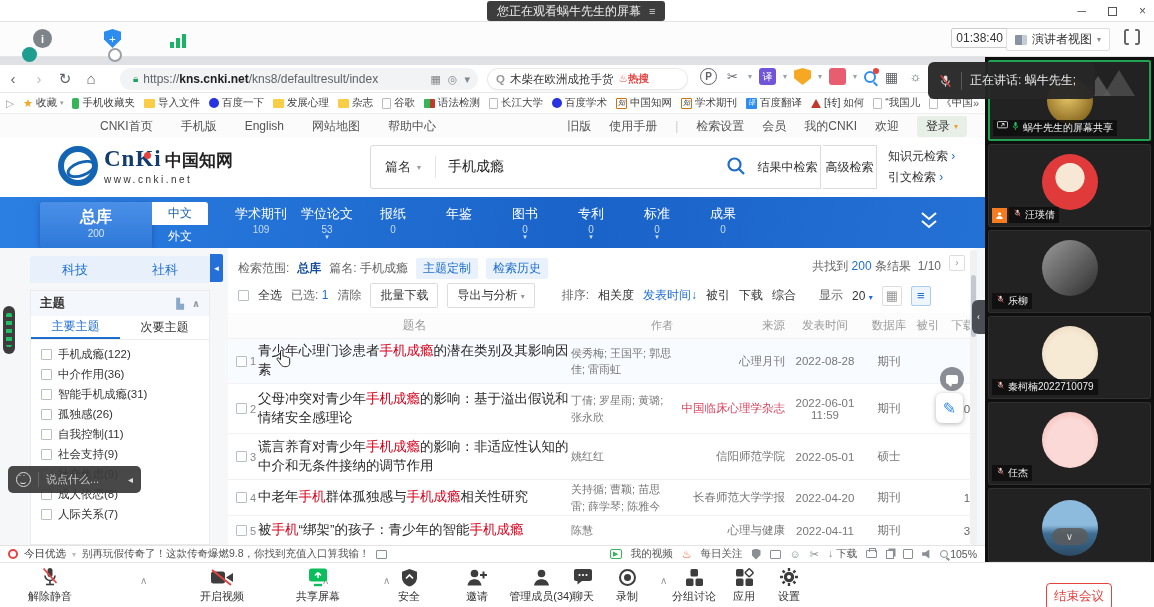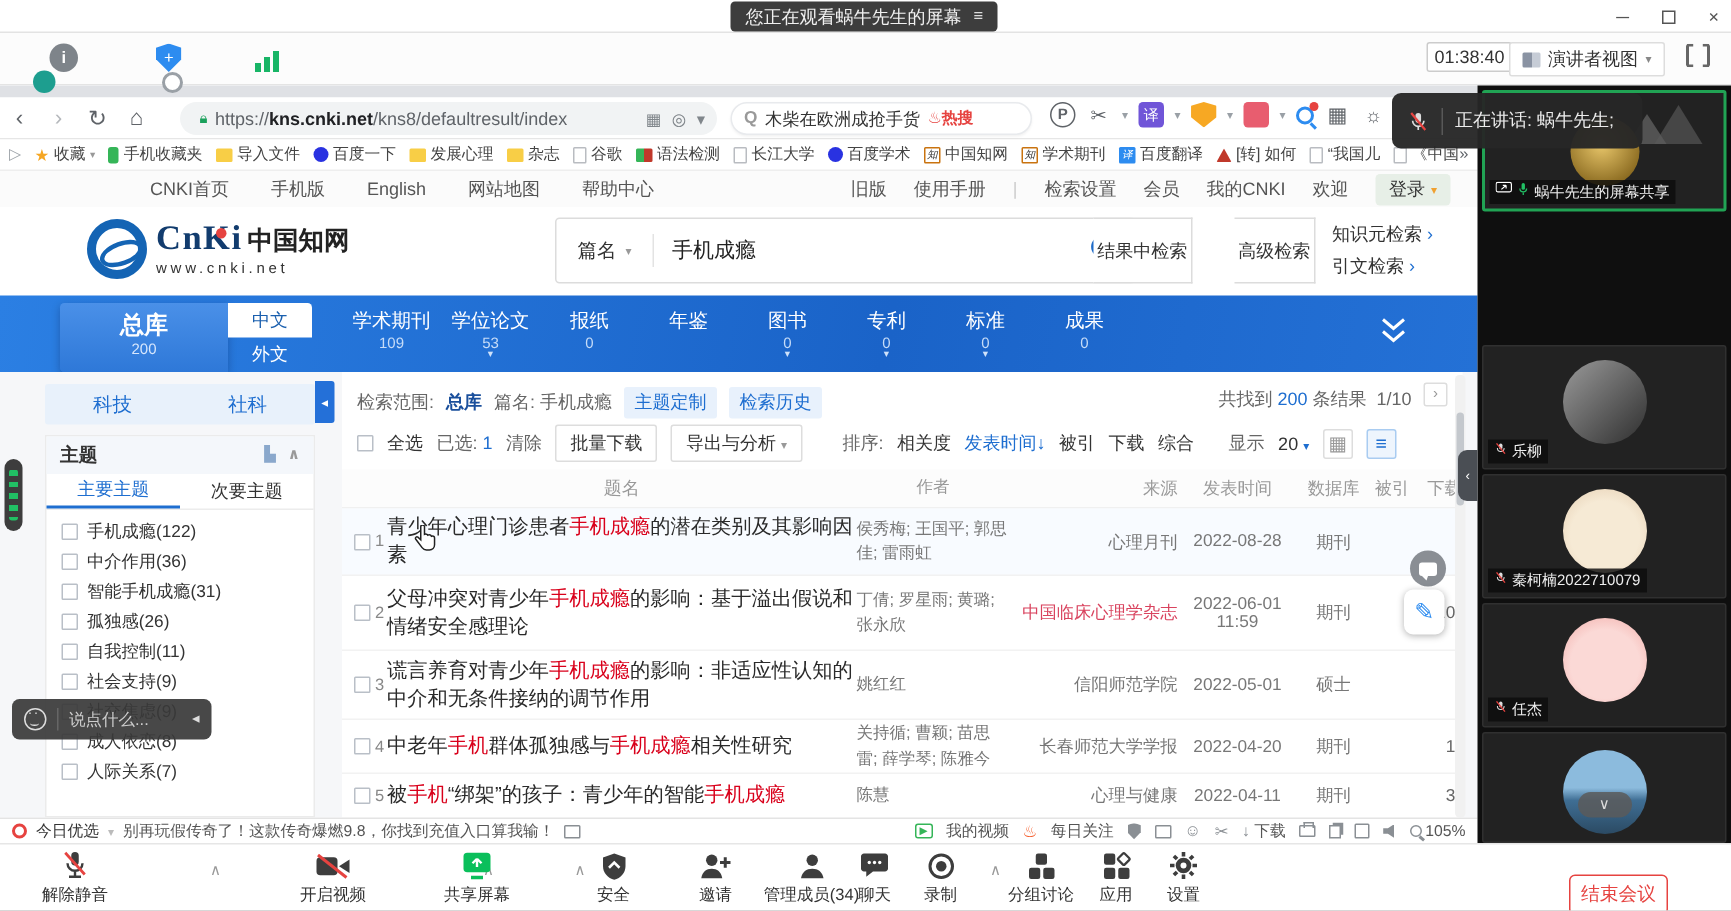--- a/index.html
+++ b/index.html
@@ -392,21 +392,21 @@
           </span>
         <span class="sbox-div"></span>
         <span class="sbox-q">手机成瘾</span>
         <span class="sbox-mag">
           <svg width="20" height="20" viewBox="0 0 20 20">
               <circle cx="8.5" cy="8.5" r="6" fill="none" stroke="#1e6bc8" stroke-width="2.2"></circle>
               <line x1="13" y1="13" x2="18" y2="18" stroke="#1e6bc8" stroke-width="2.2"></line>
             </svg>
         </span>
       </div>
-      <span class="hbtn" style="left:729px;width:66px">结果中检索</span>
+      <span class="hbtn" style="left:755px;width:66px">结果中检索</span>
       <span class="hbtn" style="left:823px;width:54px">高级检索</span>
       <div class="klinks">
         <div><span>知识元检索</span> <b>›</b></div>
         <div><span>引文检索</span> <b>›</b></div>
       </div>
     </div>
 
     <div class="bbar">
       <div class="zk">
         <div class="t">总库</div>
@@ -544,21 +544,21 @@
           <span class="sortit">综合</span>
           <span style="margin-left:14px">显示</span>
           <span style="color:#333"><span>20</span> <span style="color:#1e6ed0;font-size:8px">▾</span></span>
           <span class="viewic">▦</span>
           <span class="viewic on">≡</span>
         </div>
 
         <div class="thead">
           <span class="c-sel"></span>
           <span class="c-title" style="text-align:center;color:#999;font-size:12px;cursor:default">题名</span>
-          <span class="c-auth" style="text-align:center;color:#999">作者</span>
+          <span class="c-auth" style="text-align:right;color:#999">作者</span>
           <span class="c-src" style="color:#999">来源</span>
           <span class="c-date" style="color:#999">发表时间</span>
           <span class="c-db" style="color:#999">数据库</span>
           <span class="c-cite" style="color:#999">被引</span>
           <span class="c-dln" style="color:#999;text-align:center">下载</span>
           <span class="c-ops" style="color:#999">操作</span>
         </div>
 
         <div class="rrow" style="top:91px;height:45px;background:#f8fbff">
           <span class="c-sel">
@@ -695,20 +695,39 @@
         <svg width="9" height="10" viewBox="0 0 16 16">
               <rect x="6" y="1" width="4" height="8" rx="2" fill="#21c064"></rect>
               <path d="M4 7.5a4 4 0 0 0 8 0" stroke="#21c064" fill="none" stroke-width="1.5"></path>
               <line x1="8" y1="12" x2="8" y2="15" stroke="#21c064" stroke-width="1.5"></line>
             </svg>
         <span>蜗牛先生的屏幕共享</span>
           </span>
       </span>
     </div>
 
+    <div class="tile" style="top:87px;height:83px">
+      <span class="av" style="top:9px;width:56px;height:56px;background:radial-gradient(circle at 50% 42%,#f7e8d6 33%,#e03a3a 35%)"></span>
+      <span class="chiprow">
+        <span class="badge-host">
+            <svg width="9" height="9" viewBox="0 0 16 16">
+              <circle cx="8" cy="5" r="3" fill="#fff"></circle>
+              <path d="M2 14c.7-3.5 3-5 6-5s5.3 1.5 6 5z" fill="#fff"></path>
+            </svg>
+          </span>
+        <span class="chip">
+          <svg width="9" height="10" viewBox="0 0 16 16">
+              <rect x="6" y="2" width="4" height="7" rx="2" fill="#ddd"></rect>
+              <path d="M4 7.5a4 4 0 0 0 8 0" stroke="#ddd" fill="none" stroke-width="1.2"></path>
+              <line x1="3" y1="2" x2="13" y2="14" stroke="#e64340" stroke-width="1.6"></line>
+            </svg>
+          <span>汪瑛倩</span>
+          </span>
+      </span>
+    </div>
 
     <div class="tile" style="top:173px;height:83px">
       <span class="av" style="top:9px;width:56px;height:56px;background:linear-gradient(135deg,#9a9a9a,#2e2e2e)"></span>
       <span class="chiprow">
           <span class="chip">
         <svg width="9" height="10" viewBox="0 0 16 16">
               <rect x="6" y="2" width="4" height="7" rx="2" fill="#ddd"></rect>
               <path d="M4 7.5a4 4 0 0 0 8 0" stroke="#ddd" fill="none" stroke-width="1.2"></path>
               <line x1="3" y1="2" x2="13" y2="14" stroke="#e64340" stroke-width="1.6"></line>
             </svg>

